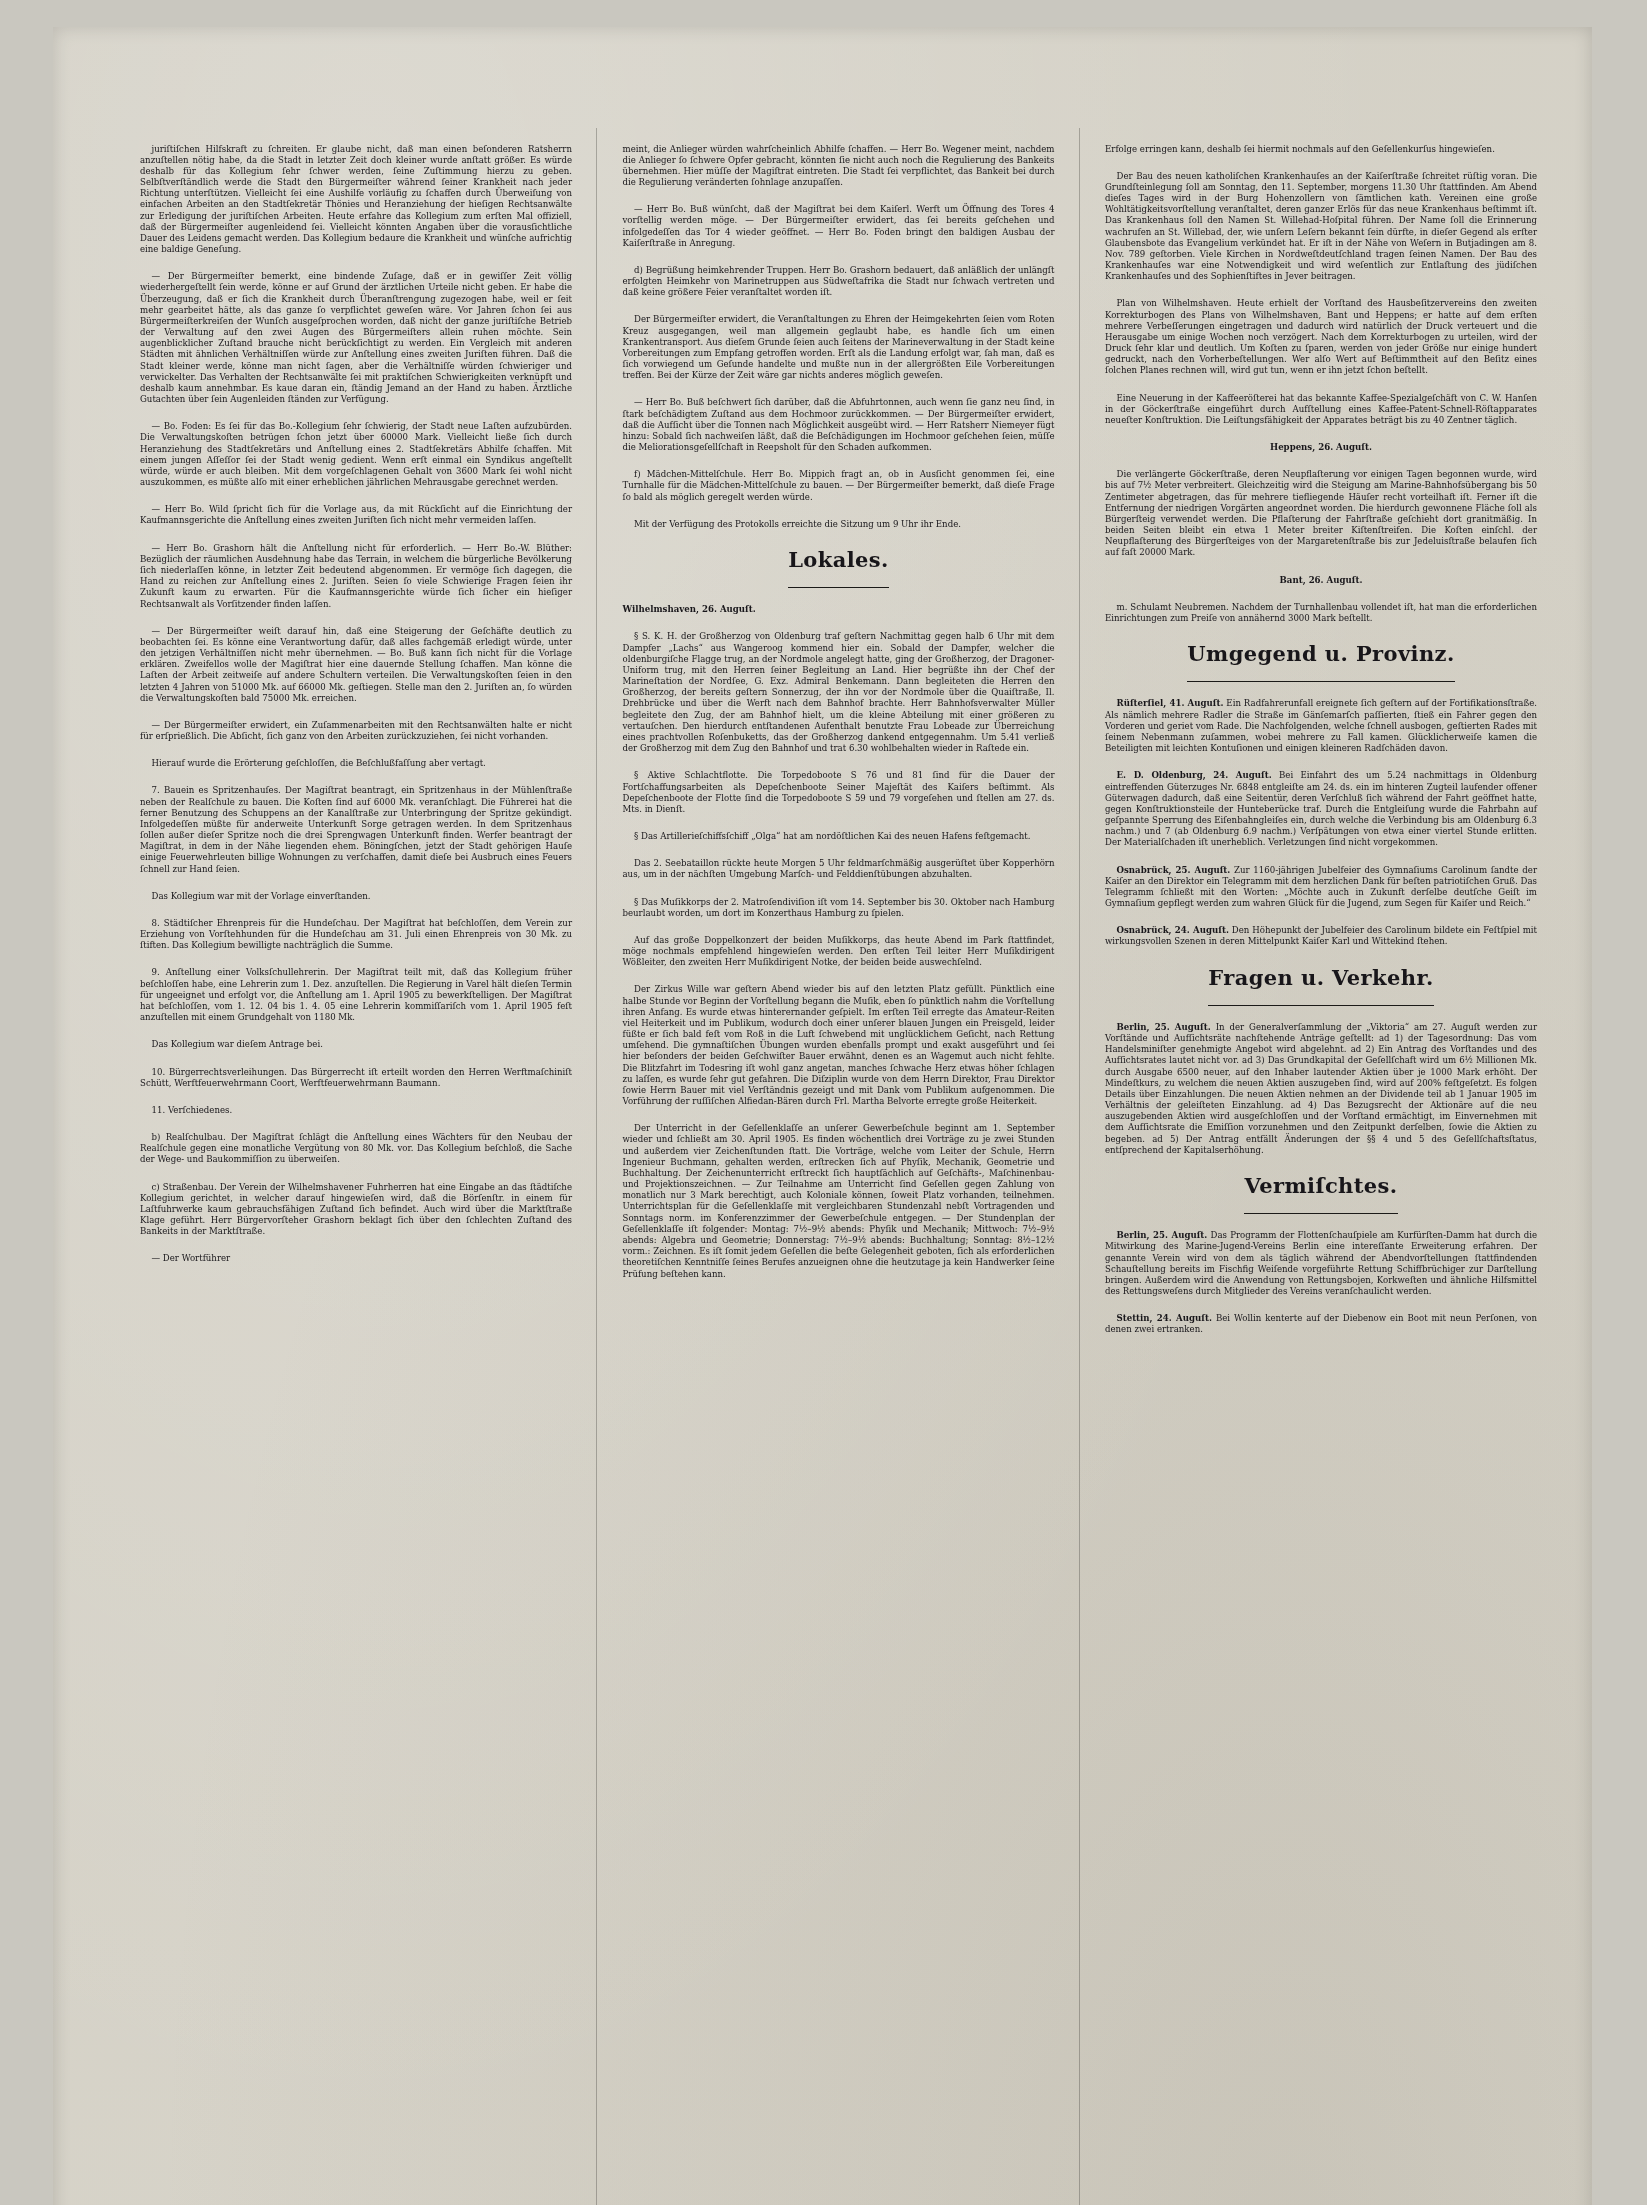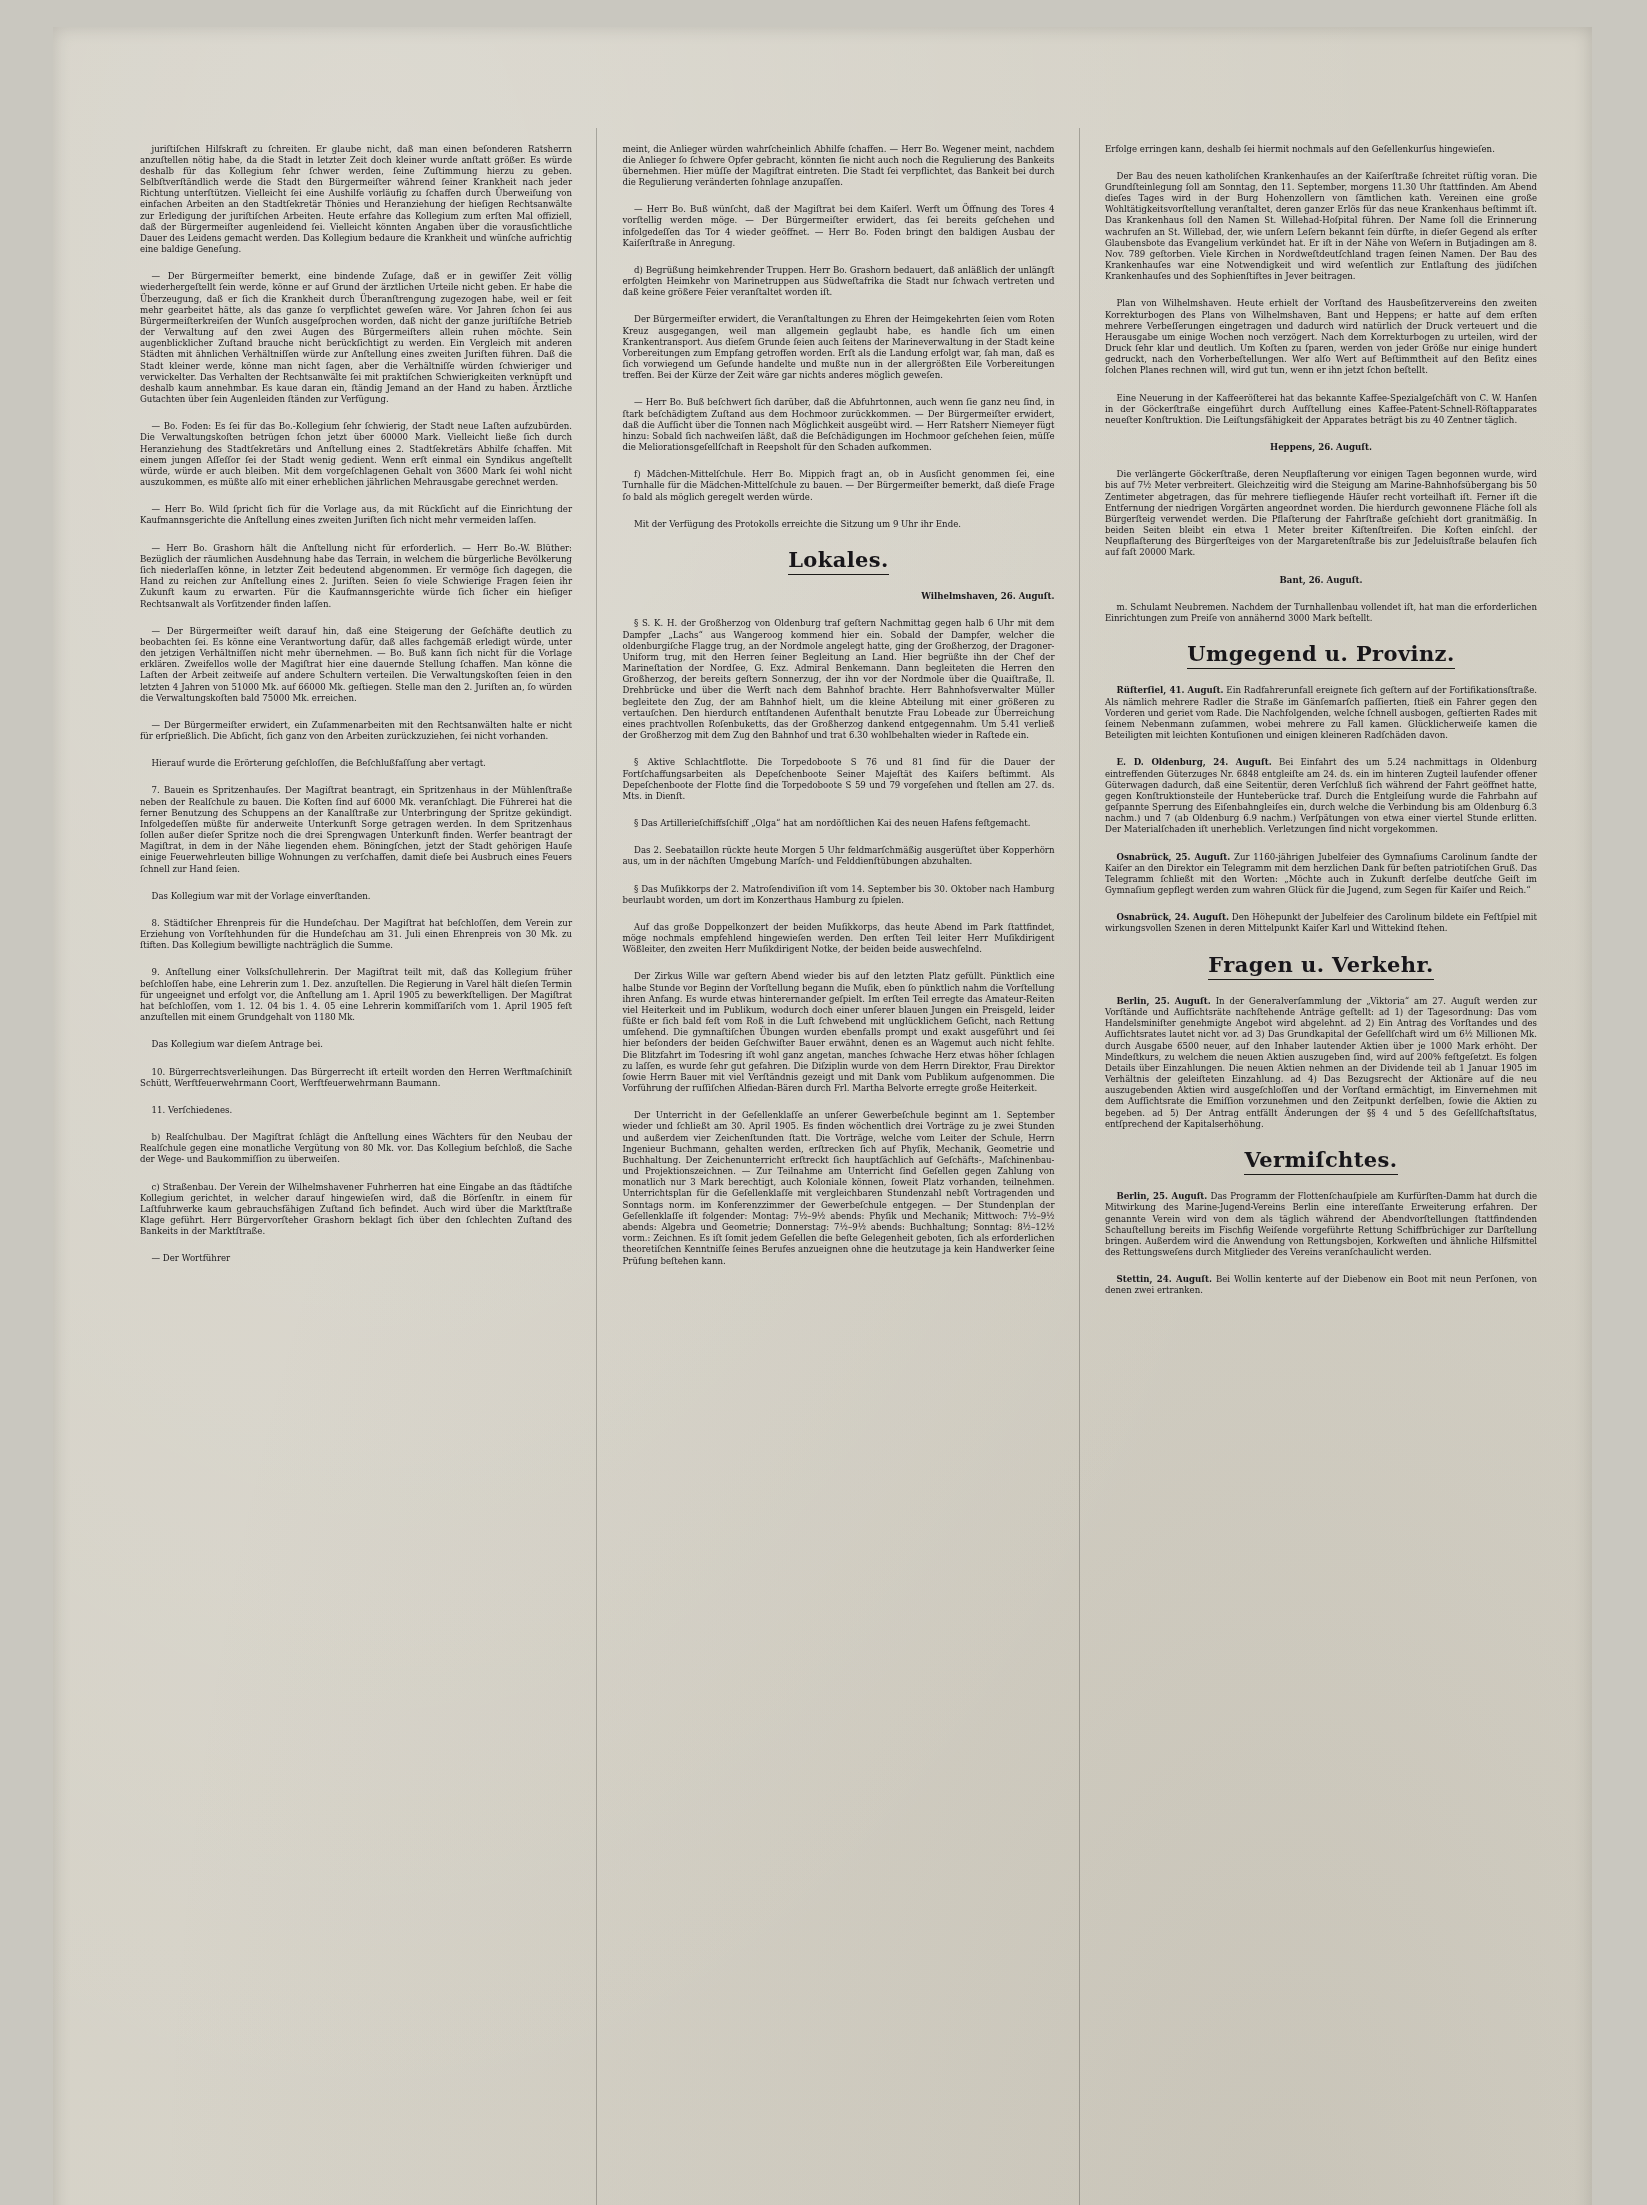--- a/index.html
+++ b/index.html
@@ -61,36 +61,36 @@
     background: rgba(30,28,26,0.28);
   }
   .rule-v.v1 { left: 543px; }
   .rule-v.v2 { left: 1026px; }
 
   p {
     margin: 16px;
     text-indent: 11.5px;
   }
   p.noind { text-indent: 0; }
-  p.center { text-align: right; text-indent: 0; }
+  p.center { text-align: left; text-indent: 0; }
 
   .bold { font-weight: bold; }
 
   h2.section {
     font-family: "DejaVu Serif", serif;
     font-weight: bold;
     font-size: 21px;
     text-align: center;
     margin: 8px 0 2.6px 0;
     letter-spacing: 0.4px;
   }
   h2.section .u {
     display: inline-block;
     border-bottom: 1.3px solid #1b1a18;
-    padding-bottom: 1px;
+    padding-bottom: 14px;
   }
   .dateline {
     font-weight: bold;
   }
   .place-right {
     text-align: center;
     font-weight: bold;
     text-indent: 0;
     margin-top: 3.5px;
   }

